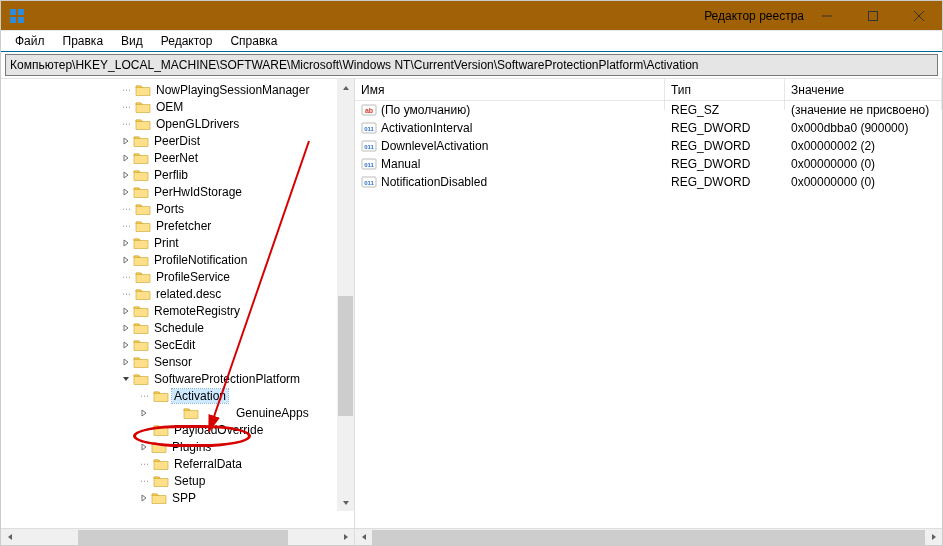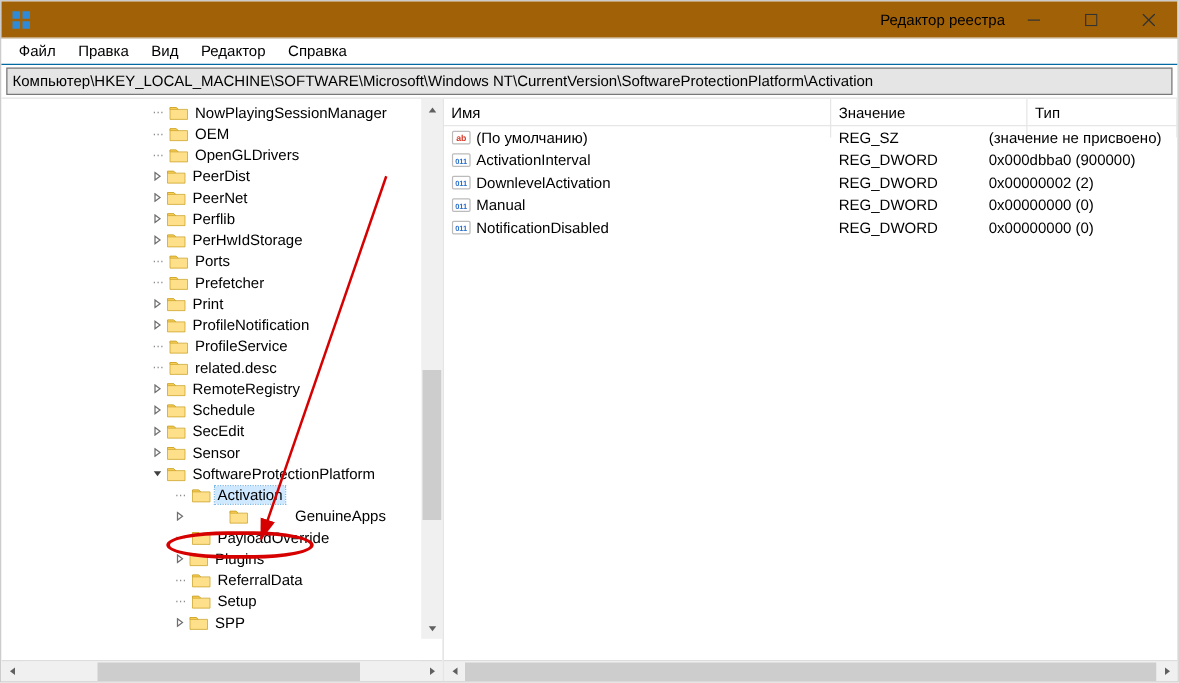--- a/index.html
+++ b/index.html
@@ -433,22 +433,22 @@
           <svg width="8" height="8" viewBox="0 0 8 8">
             <path d="M2 1 L6 4 L2 7 Z" fill="#606060"></path>
           </svg>
         </div>
     </div>
   </div>
 
   <div class="value-pane">
     <div class="cols">
       <div class="colh name">Имя</div>
+      <div class="colh type">Тип</div>
       <div class="colh value">Значение</div>
-      <div class="colh type">Тип</div>
     </div>
     <div class="rows" id="rows">
         <div class="vrow">
           <div class="vname">
             <span class="vicon">
               <svg width="16" height="16" viewBox="0 0 16 16">
                 <rect x="1" y="3" width="14" height="10" rx="1" fill="#fff" stroke="#bbb"></rect>
                 <text x="8" y="11" font-size="7" font-weight="bold" fill="#d63b2b" text-anchor="middle">ab</text>
               </svg>
             </span>

